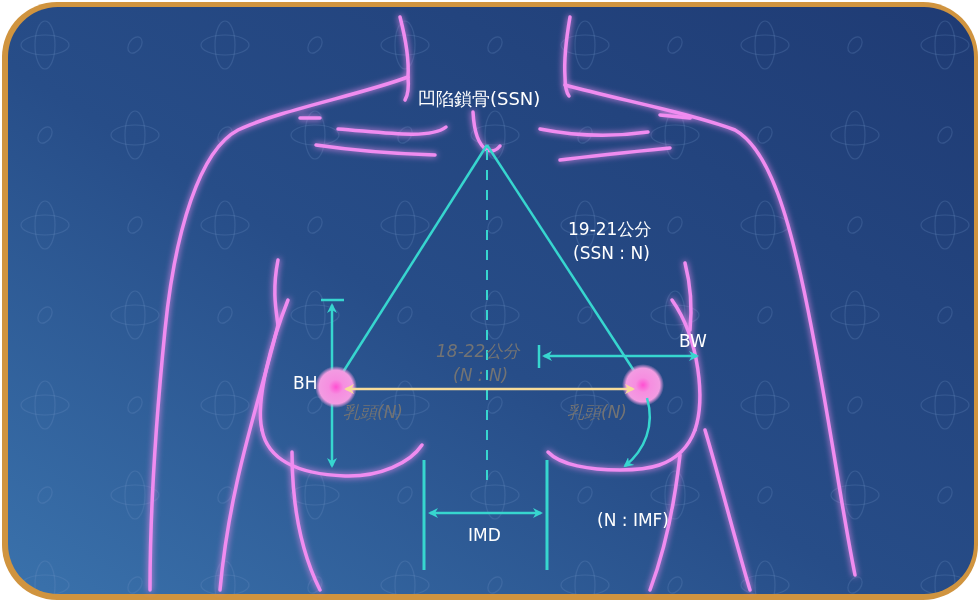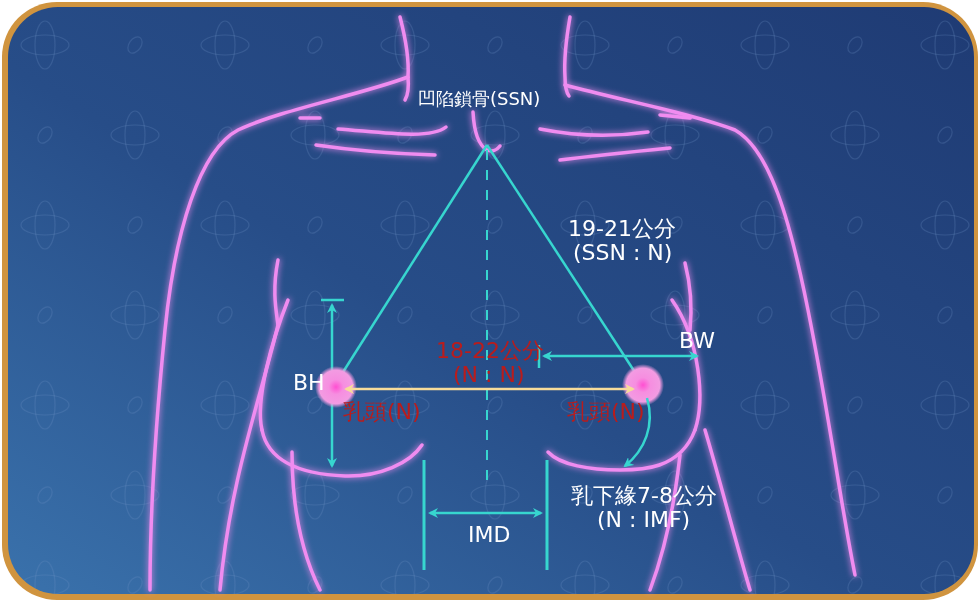--- a/index.html
+++ b/index.html
@@ -1,23 +1,23 @@
 <!DOCTYPE html>
 <html><head>
 <meta charset="utf-8">
 <style>
   html, body { margin: 0; padding: 0; background: #ffffff; }
   body { width: 980px; height: 605px; overflow: hidden; font-family: "DejaVu Sans", "Liberation Sans", sans-serif; }
   .frame {
     position: absolute; left: 0; top: 0; width: 948px; height: 605px; padding-left: 40px;
   }
   svg { position: absolute; left: 0; top: 0; }
-  .lbl { position: absolute; white-space: nowrap; font-size: 22px; line-height: 22px; text-align: center; }
+  .lbl { position: absolute; white-space: nowrap; font-size: 17px; line-height: 22px; text-align: center; }
   .white { color: #ffffff; }
-  .yellow { color: #b91c1c; }
+  .yellow { color: #737373; font-style: italic; }
 </style>
 </head>
 <body>
 
 <div class="frame">
   <svg width="980" height="605" viewBox="0 0 980 605">
     <defs>
       <linearGradient id="bg" x1="0" y1="1" x2="1" y2="0">
         <stop offset="0" stop-color="#3a72ac"></stop>
         <stop offset="0.45" stop-color="#274d88"></stop>
@@ -132,17 +132,16 @@
 
   <div class="lbl white" style="left:293px; top:330px;margin-top:42px;">BH</div>
   <div class="lbl white" style="left:631px; top:330px;margin-left:48px;">BW</div>
 
   <div class="lbl yellow" style="left:436px; top:340px;">18-22公分</div>
   <div class="lbl yellow" style="left:453px; top:364px;">(N : N)</div>
 
   <div class="lbl yellow" style="left:343px; top:401px;">乳頭(N)</div>
   <div class="lbl yellow" style="left:567px; top:401px;">乳頭(N)</div>
 
-  <div class="lbl white" style="left:571px; top:485px;">乳下緣7-8公分</div>
   <div class="lbl white" style="left:597px; top:509px;">(N : IMF)</div>
 
   <div class="lbl white" style="left:468px; top:524px;">IMD</div>
 </div>
 
 </body></html>

